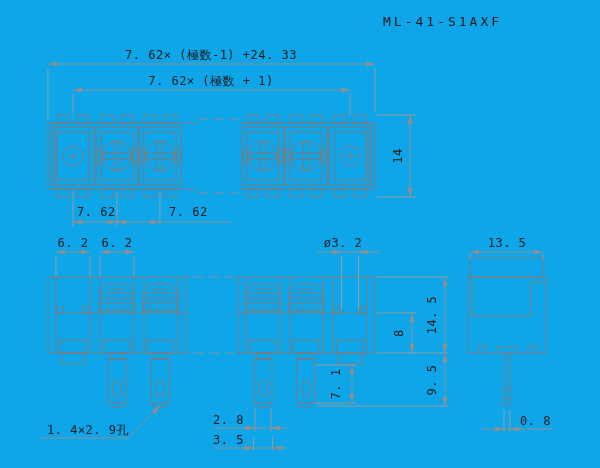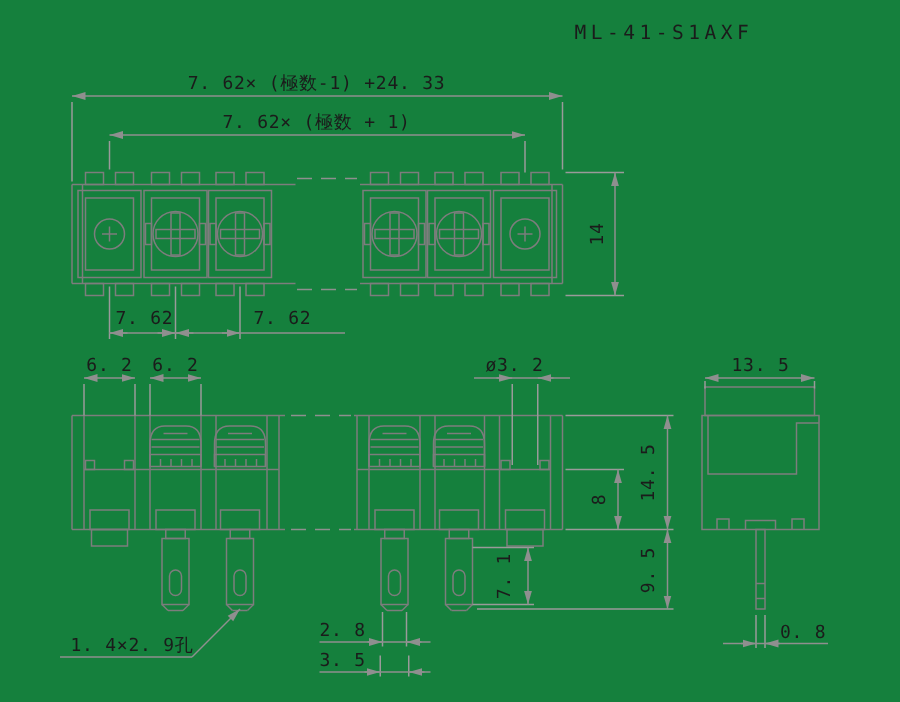--- a/index.html
+++ b/index.html
@@ -1,16 +1,16 @@
 <!DOCTYPE html>
 <html><head>
 <meta charset="utf-8">
 <style>
   html,body{margin:0;padding:0;background:#ffffff;}
-  .sheet{position:relative;width:600px;height:468px;background:#15803d;overflow:hidden;}
+  .sheet{position:relative;width:600px;height:468px;background:#0ea5e9;overflow:hidden;}
   svg{display:block;}
   .geo{stroke:#7d7d7d;stroke-width:1;fill:none;}
   .ext{stroke:#9a9a9a;stroke-width:1;fill:none;}
   .diml{stroke:#8f8f8f;stroke-width:1;fill:none;}
   .dim{stroke:#8f8f8f;stroke-width:1;fill:none;marker-start:url(#arr);marker-end:url(#arr);}
   .dimE{stroke:#8f8f8f;stroke-width:1;fill:none;marker-end:url(#arr);}
   .dash{stroke:#8f8f8f;stroke-width:1;fill:none;stroke-dasharray:10 6;}
   text{fill:#1b1b1b;font-family:"DejaVu Sans Mono","DejaVu Sans",monospace;
        font-size:12px;letter-spacing:0.5px;}
   .title-t{font-size:13px;letter-spacing:3px;}

